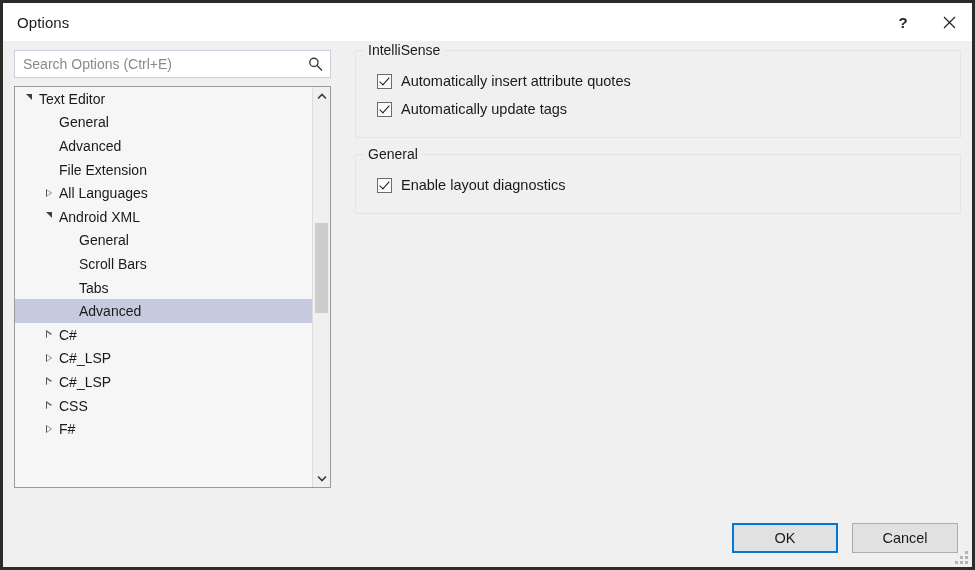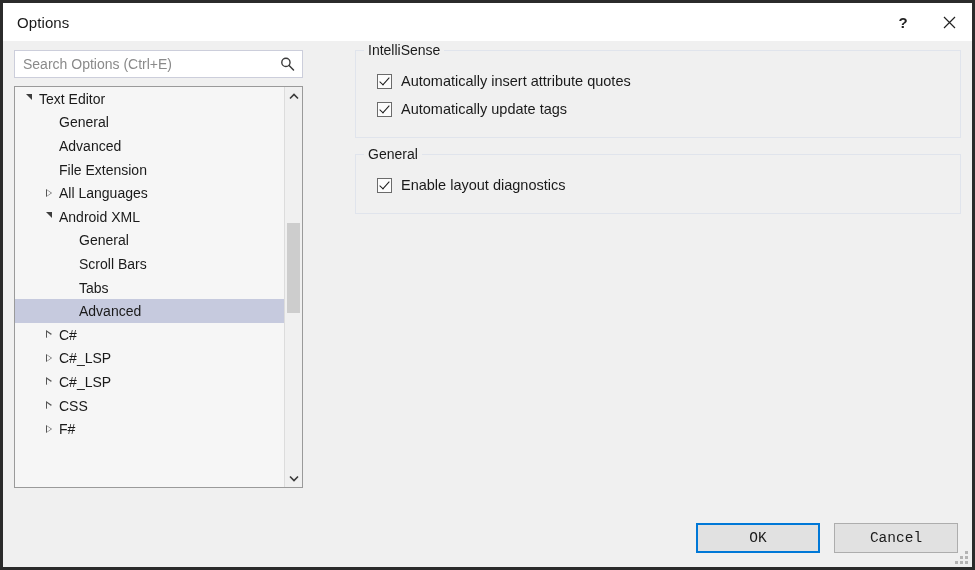--- a/index.html
+++ b/index.html
@@ -65,21 +65,21 @@
   .content {
     flex: 1 1 auto;
     position: relative;
   }
 
   
   .left-col {
     position: absolute;
     left: 11px;
     top: 9px;
-    width: 289px;
+    width: 317px;
   }
   .search-wrap {
     position: relative;
     height: 28px;
     box-sizing: border-box;
     background: #ffffff;
     border: 1px solid #cccedb;
     display: flex;
     align-items: center;
   }
@@ -264,24 +264,24 @@
 
   
   .footer {
     position: absolute;
     right: 14px;
     bottom: 14px;
     display: flex;
     gap: 14px;
   }
   .btn {
-    width: 124px;
+    width: 106px;
     height: 30px;
     box-sizing: border-box;
-    font-family: Liberation Mono, monospace;
+    font-family: Liberation Sans, sans-serif;
     font-size: 14.5px;
     color: #1a1a1a;
     background: #e1e1e1;
     border: 1px solid #adadad;
     cursor: default;
     display: flex;
     align-items: center;
     justify-content: center;
   }
   .btn.default {

